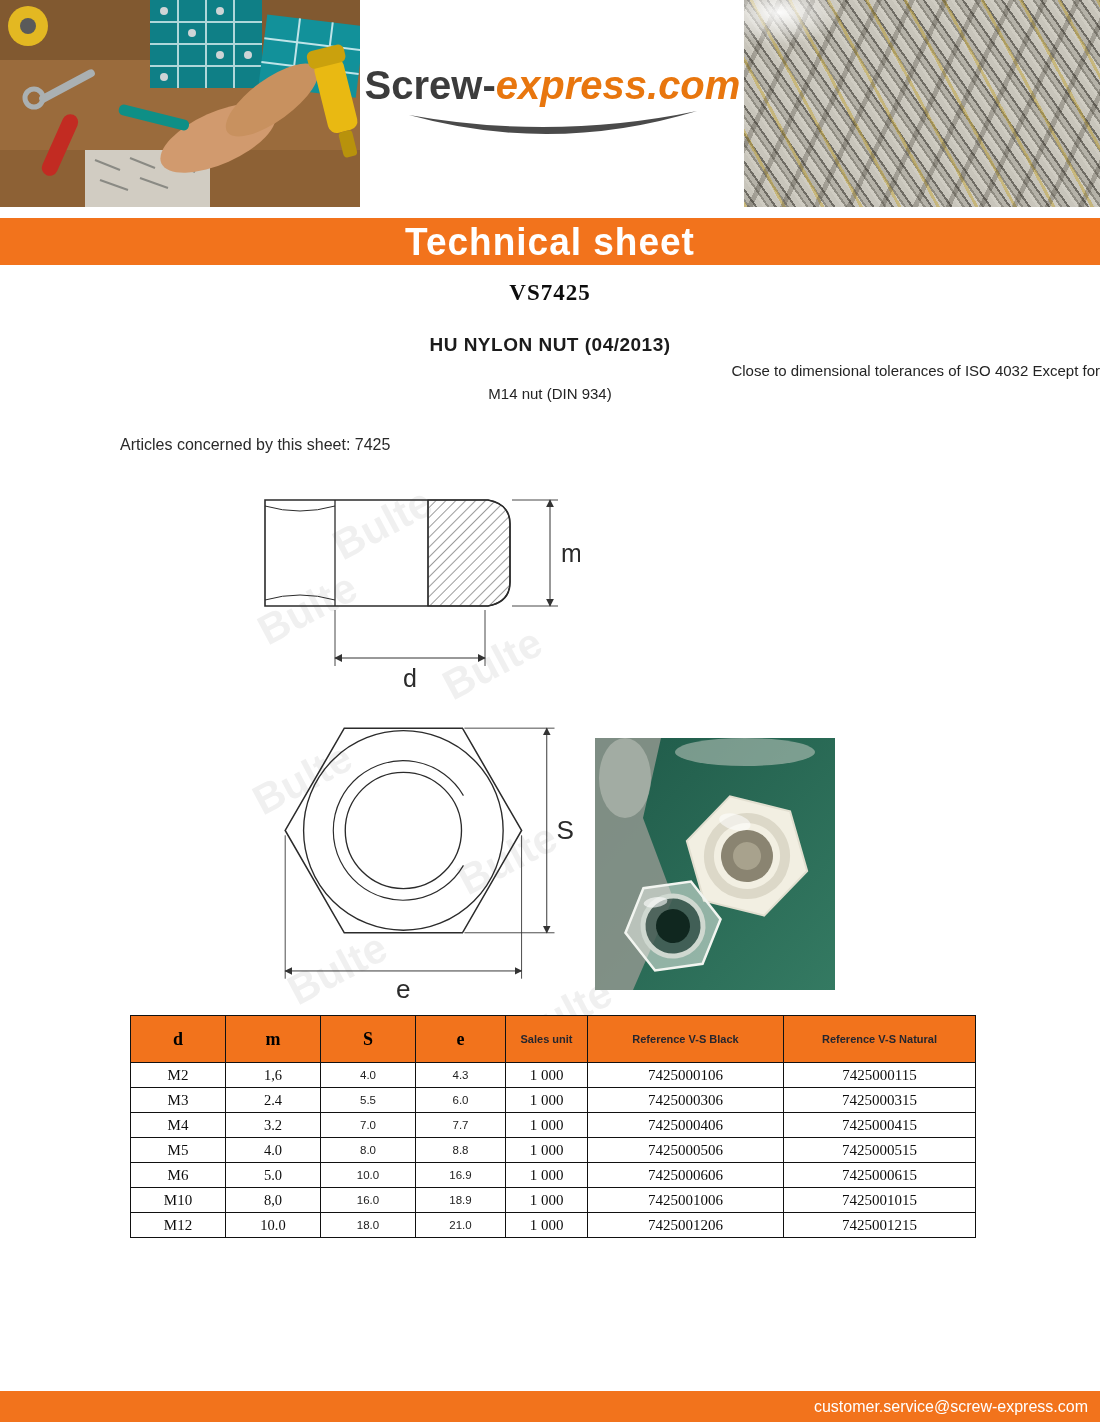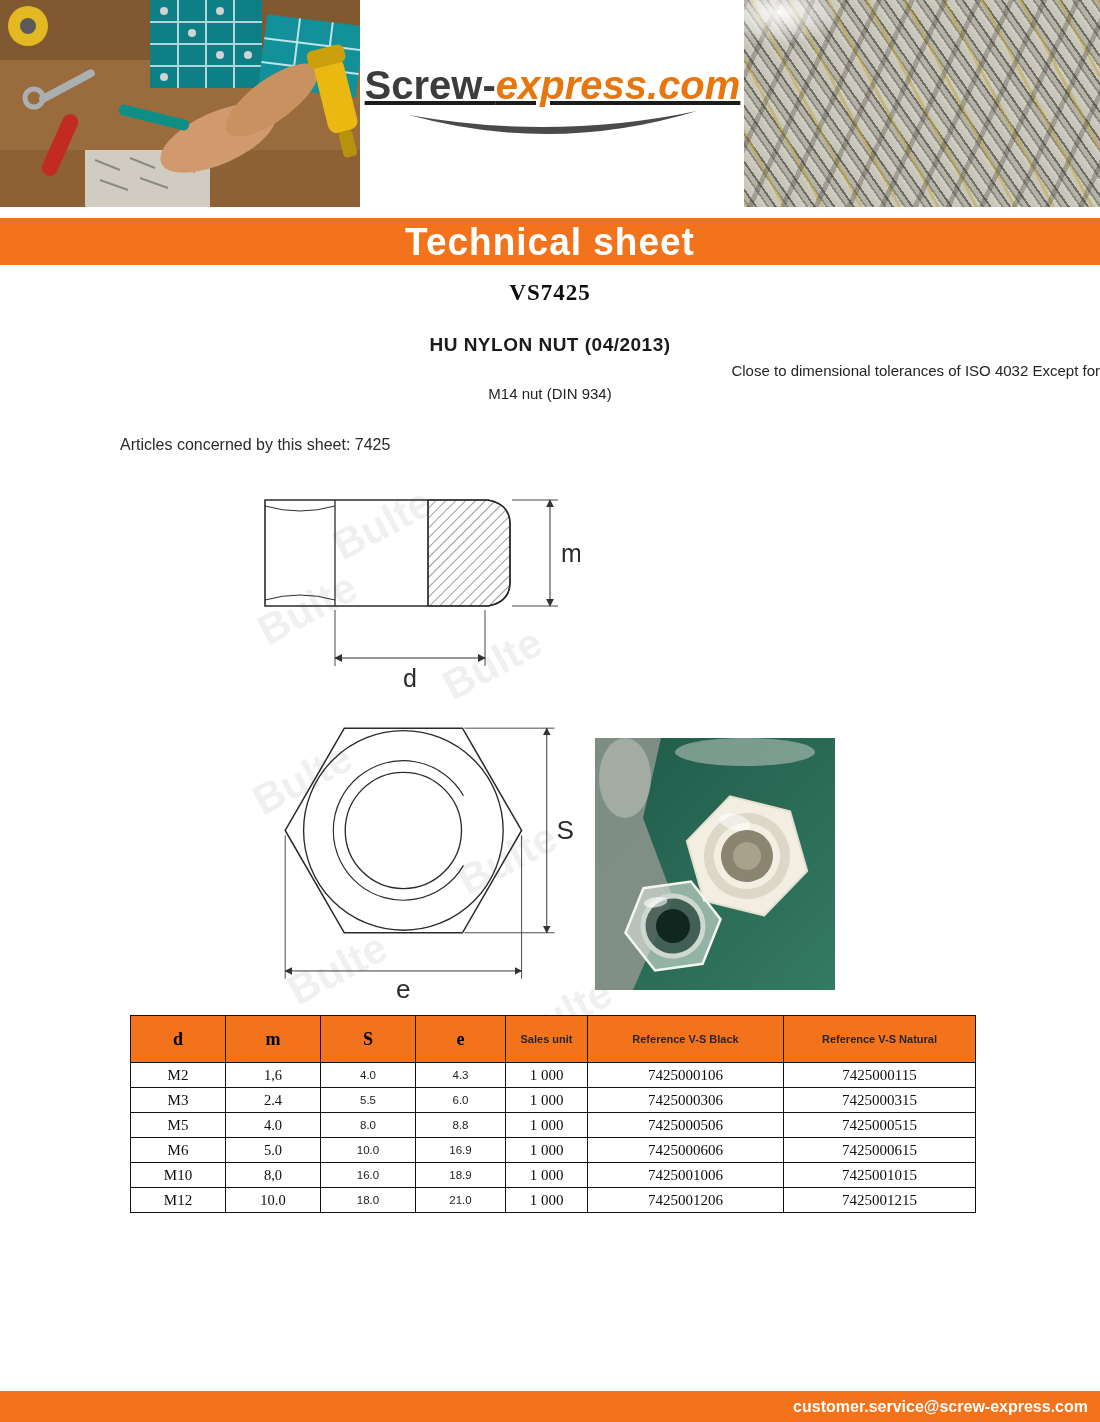--- a/index.html
+++ b/index.html
@@ -8,21 +8,21 @@
 
   
   .photo-left{position:absolute;left:0;top:0;width:360px;height:207px;overflow:hidden;}
   .photo-right{position:absolute;right:0;top:0;width:356px;height:207px;
     background:
       radial-gradient(90px 46px at 10% 6%, rgba(255,255,255,.95), rgba(255,255,255,0) 70%),
       repeating-linear-gradient(115deg, rgba(55,50,40,.28) 0 5px, rgba(0,0,0,0) 5px 30px),
       repeating-linear-gradient(62deg, rgba(195,168,70,.55) 0 3px, rgba(0,0,0,0) 3px 34px),
       repeating-linear-gradient(55deg, #cfccc2 0 3px, #8f8c82 3px 5px, #b5b2a8 5px 9px, #6f6c64 9px 11px, #c8c5bb 11px 16px);}
   .logo-zone{position:absolute;left:360px;top:0;width:385px;height:207px;
-    display:flex;flex-direction:column;align-items:center;justify-content:center;background:#fff;text-decoration:underline;}
+    display:flex;flex-direction:column;align-items:center;justify-content:center;background:#fff;}
   .logo-text{font-size:40px;font-weight:bold;line-height:1;white-space:nowrap;}
   .logo-prefix{color:#3c3c3c;}
   .logo-suffix{color:#E8760E;font-style:italic;}
   .logo-swoosh{margin-top:4px;}
 
   
   .banner{position:absolute;left:0;top:218px;width:100%;height:47px;background:var(--accent,#F2731C);
     display:flex;align-items:center;justify-content:center;}
   .banner-title{color:#fff;font-size:37px;font-weight:bold;letter-spacing:1px;transform:scaleY(1.05);}
 
@@ -50,21 +50,21 @@
   .spec-table thead th{background:var(--accent,#F2731C);height:46px;}
   .h-big{font-family:"Liberation Serif",serif;font-size:18px;font-weight:bold;color:#000;}
   .h-small{font-family:"Liberation Sans",sans-serif;font-size:11px;font-weight:600;color:#26262e;}
   .spec-table tbody td{height:24px;font-size:15px;color:#0d0d0d;background:#fff;}
   .spec-table tbody td.c2,.spec-table tbody td.c3{font-family:"Liberation Sans",sans-serif;font-size:11.5px;color:#222;}
   .spec-table tbody td.c1{font-size:14.5px;}
 
   
   .footer{position:absolute;left:0;bottom:0;width:100%;height:31px;background:var(--accent,#F2731C);
     display:flex;align-items:center;justify-content:flex-end;box-sizing:border-box;padding-right:12px;}
-  .footer-email{color:#fff;font-weight:bold;font-size:16px;}
+  .footer-email{color:#fff;font-weight:normal;font-size:16px;}
 </style>
 </head>
 <body>
 
 <div class="page">
 
   <div class="photo-left">
     <svg width="360" height="207" viewBox="0 0 360 207" preserveAspectRatio="none">
       <rect width="360" height="207" fill="#9a6b3c"></rect>
       <rect width="360" height="60" fill="#6e4a26" opacity=".55"></rect>
@@ -276,20 +276,29 @@
         <tr>
           <td class="c0">M3</td>
           <td class="c1">2.4</td>
           <td class="c2">5.5</td>
           <td class="c3">6.0</td>
           <td class="c4">1 000</td>
           <td class="c5">7425000306</td>
           <td class="c6">7425000315</td>
         </tr>
         <tr>
+          <td class="c0">M4</td>
+          <td class="c1">3.2</td>
+          <td class="c2">7.0</td>
+          <td class="c3">7.7</td>
+          <td class="c4">1 000</td>
+          <td class="c5">7425000406</td>
+          <td class="c6">7425000415</td>
+        </tr>
+        <tr>
           <td class="c0">M5</td>
           <td class="c1">4.0</td>
           <td class="c2">8.0</td>
           <td class="c3">8.8</td>
           <td class="c4">1 000</td>
           <td class="c5">7425000506</td>
           <td class="c6">7425000515</td>
         </tr>
         <tr>
           <td class="c0">M6</td>

